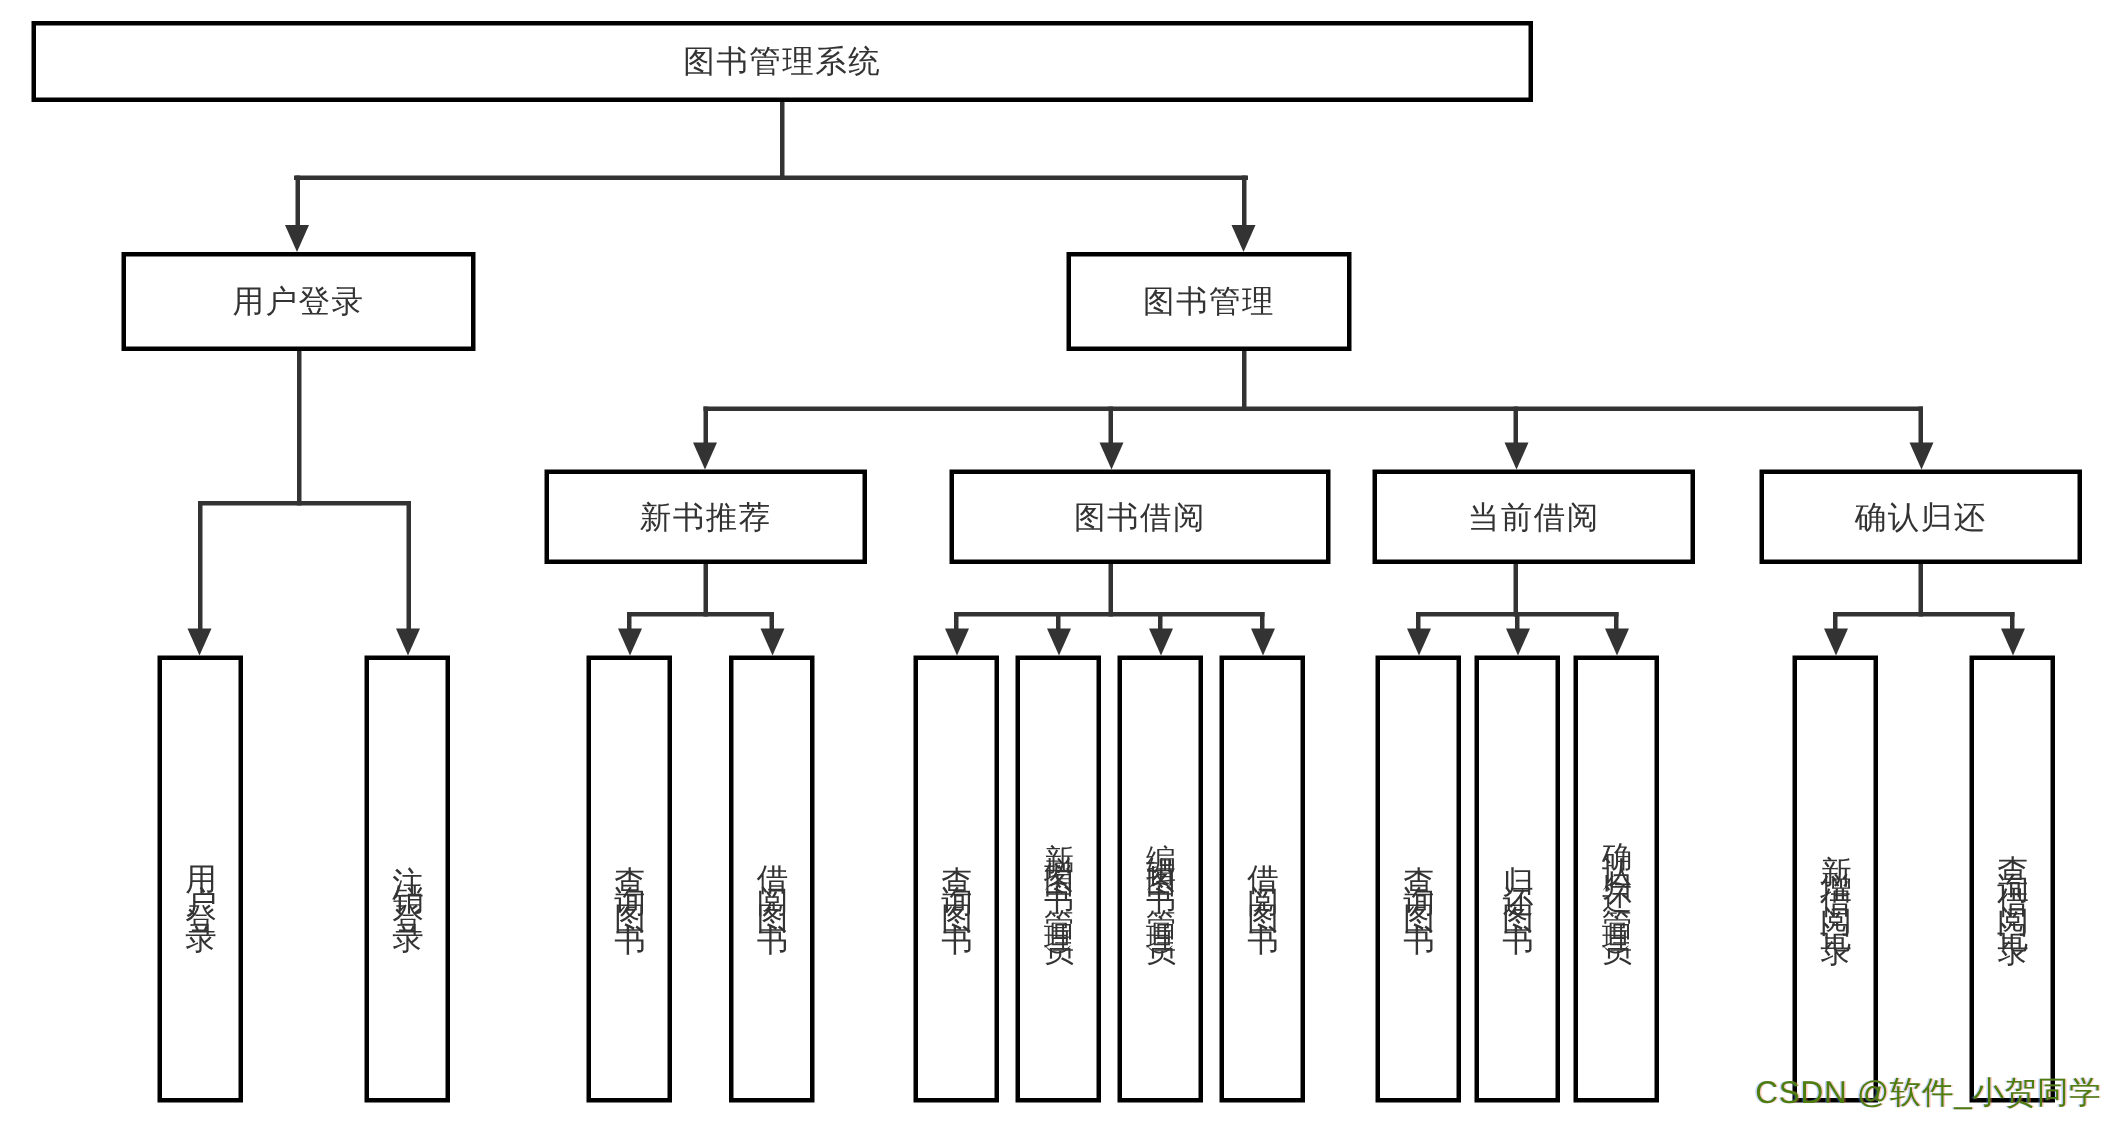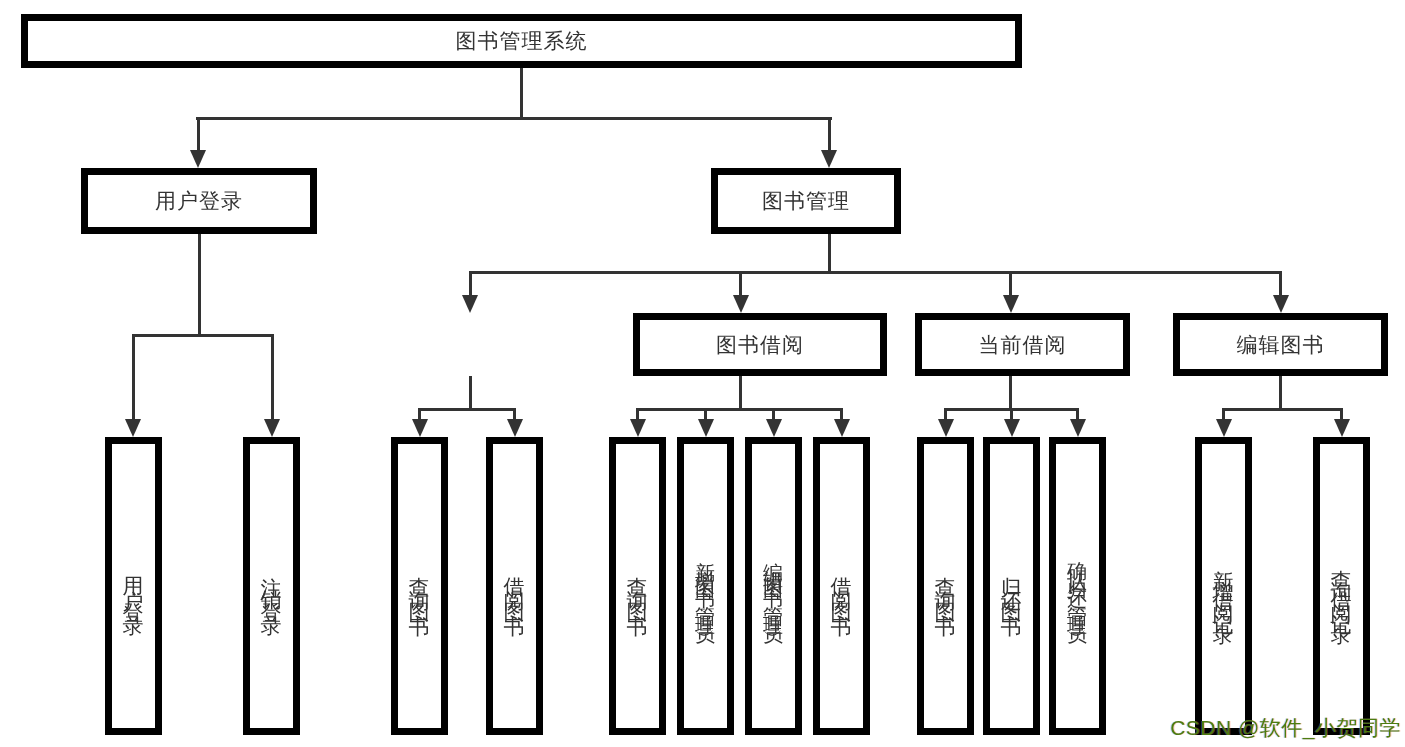--- a/index.html
+++ b/index.html
@@ -2,21 +2,21 @@
 <html><head>
 <meta charset="utf-8">
 <style>
   html,body { margin:0; padding:0; background:#ffffff; }
   #canvas {
     position:relative; width:1405px; height:747px; background:#ffffff;
     font-family:"Liberation Sans", sans-serif; overflow:hidden;
   }
   .box {
     position:absolute; box-sizing:border-box;
-    border:7px solid #000000; background:#ffffff;
+    border:3px solid #000000; background:#ffffff;
     display:flex; align-items:center; justify-content:center;
     color:#333333;
   }
   .hbox { font-size:21px; letter-spacing:1px; }
   .leaf {
     writing-mode:vertical-rl; text-orientation:mixed;
     font-size:21px; letter-spacing:13px; line-height:1;
   }
   .leaf.long { font-size:20px; letter-spacing:9px; }
   .leaf.mid  { letter-spacing:11px; }
@@ -35,23 +35,24 @@
 </head>
 <body>
 
 <div id="canvas">
 
   <div class="box hbox" style="left:21px; top:14px; width:1001px; height:54px;">图书管理系统</div>
 
   <div class="box hbox" style="left:81px; top:168px; width:236px; height:66px;">用户登录</div>
   <div class="box hbox" style="left:711px; top:168px; width:190px; height:66px;">图书管理</div>
 
+  <div class="box hbox" style="left:363px; top:313px; width:215px; height:63px;">新书推荐</div>
   <div class="box hbox" style="left:633px; top:313px; width:254px; height:63px;">图书借阅</div>
   <div class="box hbox" style="left:903px; top:313px; width:215px; height:63px;margin-left:12px;">当前借阅</div>
-  <div class="box hbox" style="left:1173px; top:313px; width:215px; height:63px;">编辑图书</div>
+  <div class="box hbox" style="left:1173px; top:313px; width:215px; height:63px;">确认归还</div>
 
   <div class="box leaf" style="left:105px; top:437px; width:57px; height:298px;">用户登录</div>
   <div class="box leaf" style="left:243px; top:437px; width:57px; height:298px;">注销登录</div>
 
   <div class="box leaf" style="left:391px; top:437px; width:57px; height:298px;">查询图书</div>
   <div class="box leaf" style="left:486px; top:437px; width:57px; height:298px;">借阅图书</div>
 
   <div class="box leaf" style="left:609px; top:437px; width:57px; height:298px;">查询图书</div>
   <div class="box leaf long" style="left:677px; top:437px; width:57px; height:298px;">新增图书（管理员）</div>
   <div class="box leaf long" style="left:745px; top:437px; width:57px; height:298px;">编辑图书（管理员）</div>

